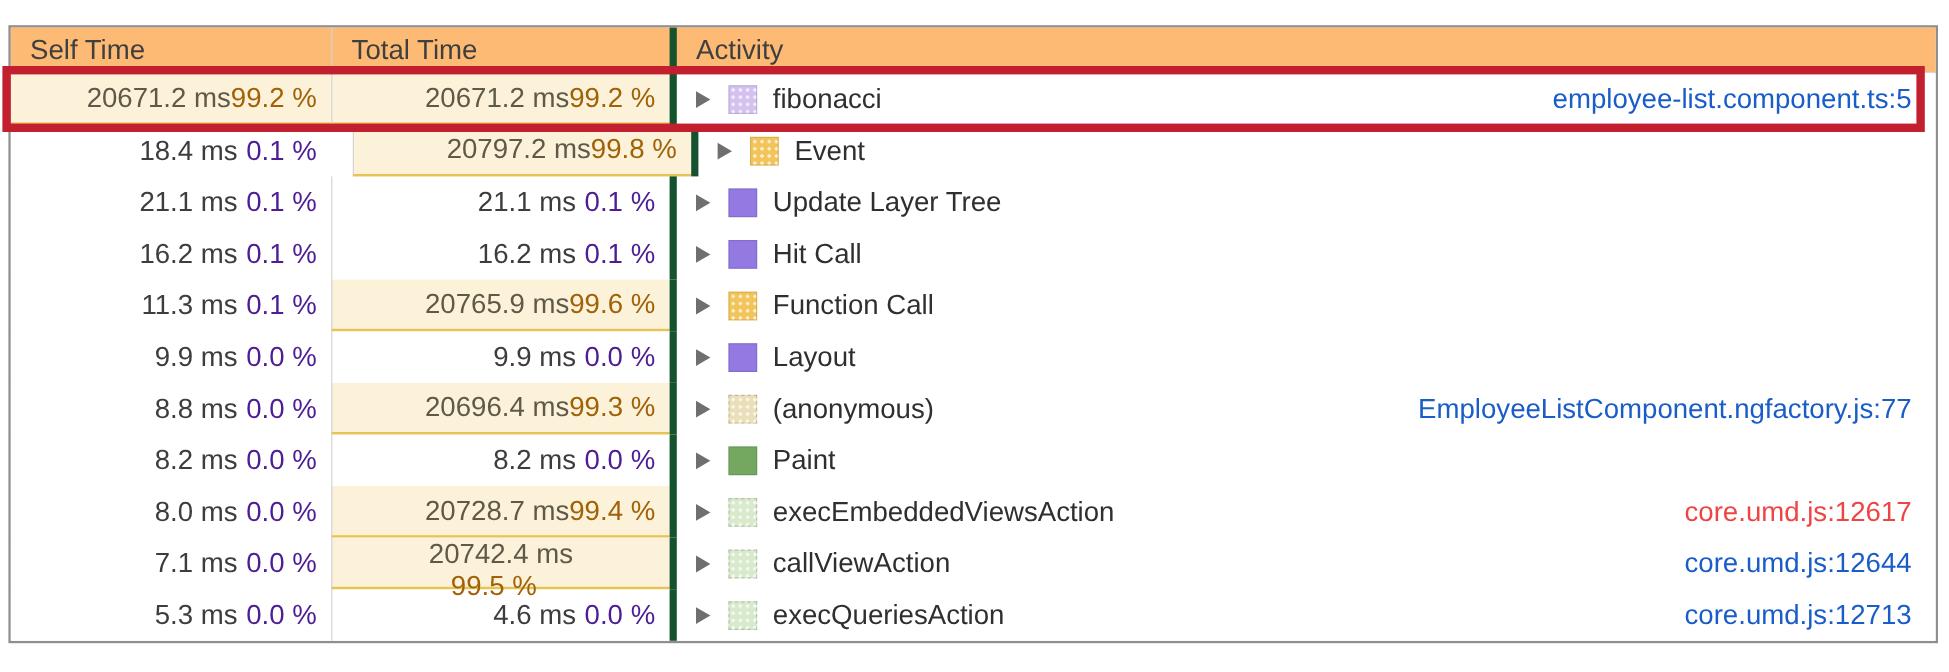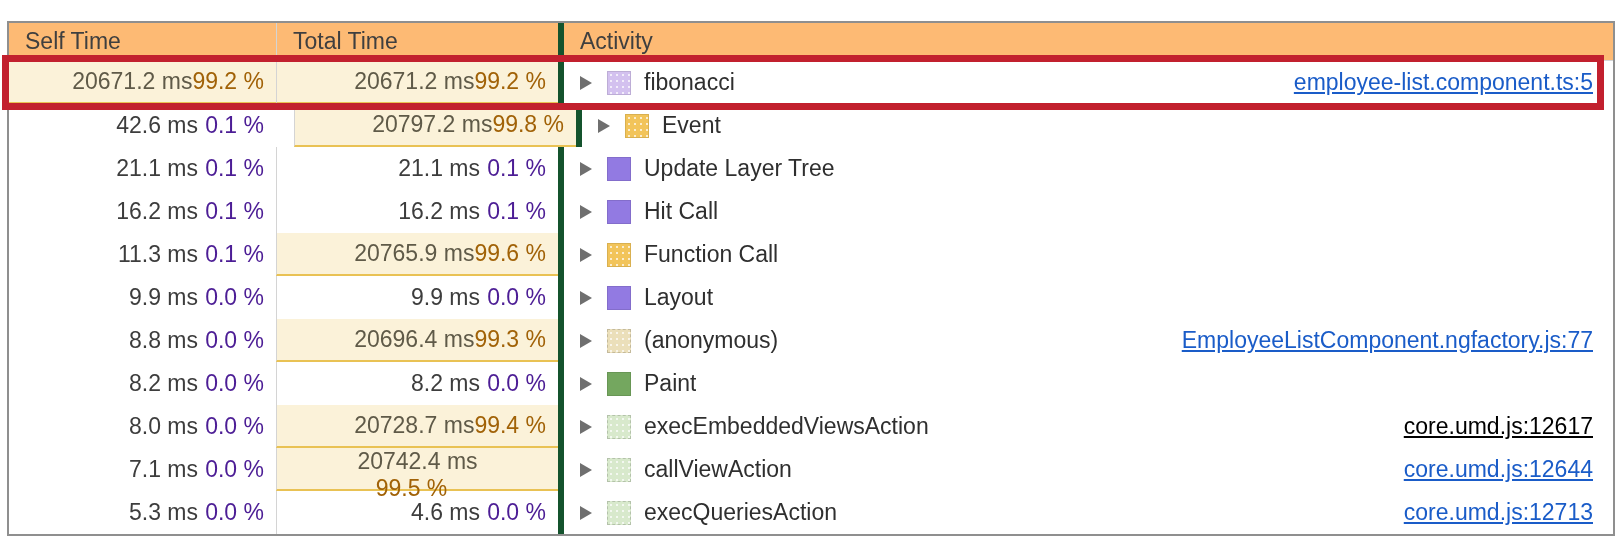--- a/index.html
+++ b/index.html
@@ -53,21 +53,21 @@
     box-sizing:border-box;border:1px solid rgba(0,0,0,0.10);
   }
   .swatch.dotted{
     background-image:radial-gradient(rgba(255,255,255,0.7) 1.2px, transparent 1.4px);
     background-size:6px 6px;
   }
   .swatch.pale{border:1px dashed rgba(0,0,0,0.16);}
   .activity-label{color:#2f2f2f;white-space:nowrap;overflow:hidden;}
   .src-link{
     margin-left:auto;padding-right:20px;padding-left:20px;
-    text-decoration:underline;cursor:pointer;white-space:nowrap;
+    cursor:pointer;white-space:nowrap;
   }
   .highlight-rect{
     position:absolute;left:2px;top:55px;width:1602px;height:55px;
     box-sizing:border-box;border:7px solid #c2202e;
     z-index:5;pointer-events:none;
   }
 </style>
 </head>
 <body>
 
@@ -90,21 +90,21 @@
     <div class="activity-cell col-activity">
       <span class="tri"></span>
       <span class="swatch dotted" style="background-color: rgb(211, 193, 239);"></span>
       <span class="activity-label">fibonacci</span>
       <a class="src-link" style="color: rgb(26, 92, 200);">employee-list.component.ts:5</a>
     </div>
   </div>
 
   <div class="row">
     <div class="time-cell col-self">
-      <span class="ms">42.6 ms</span>
+      <span class="ms">18.4 ms</span>
           <span class="pct">0.1 %</span>
     </div>
     <div class="time-cell col-total hot" style="background-color: rgb(251, 242, 217); border-bottom-color: rgb(233, 194, 84); margin-left: 18px;">
       <span class="ms">20797.2 ms</span>
           <span class="pct">99.8 %</span>
     </div>
     <div class="activity-cell col-activity">
       <span class="tri"></span>
       <span class="swatch dotted" style="background-color: rgb(242, 196, 90);"></span>
       <span class="activity-label">Event</span>
@@ -220,21 +220,21 @@
           <span class="pct">0.0 %</span>
     </div>
     <div class="time-cell col-total hot" style="background-color: rgb(251, 242, 217); border-bottom-color: rgb(233, 194, 84);">
       <span class="ms">20728.7 ms</span>
           <span class="pct">99.4 %</span>
     </div>
     <div class="activity-cell col-activity">
       <span class="tri"></span>
       <span class="swatch dotted pale" style="background-color: rgb(216, 233, 204);"></span>
       <span class="activity-label">execEmbeddedViewsAction</span>
-      <a class="src-link" style="color: #000000;">core.umd.js:12617</a>
+      <a class="src-link" style="color: #ef4444;">core.umd.js:12617</a>
     </div>
   </div>
 
   <div class="row">
     <div class="time-cell col-self">
       <span class="ms">7.1 ms</span>
           <span class="pct">0.0 %</span>
     </div>
     <div class="time-cell col-total hot" style="background-color: rgb(251, 242, 217); border-bottom-color: rgb(233, 194, 84); flex-direction: column;">
       <span class="ms">20742.4 ms</span>

